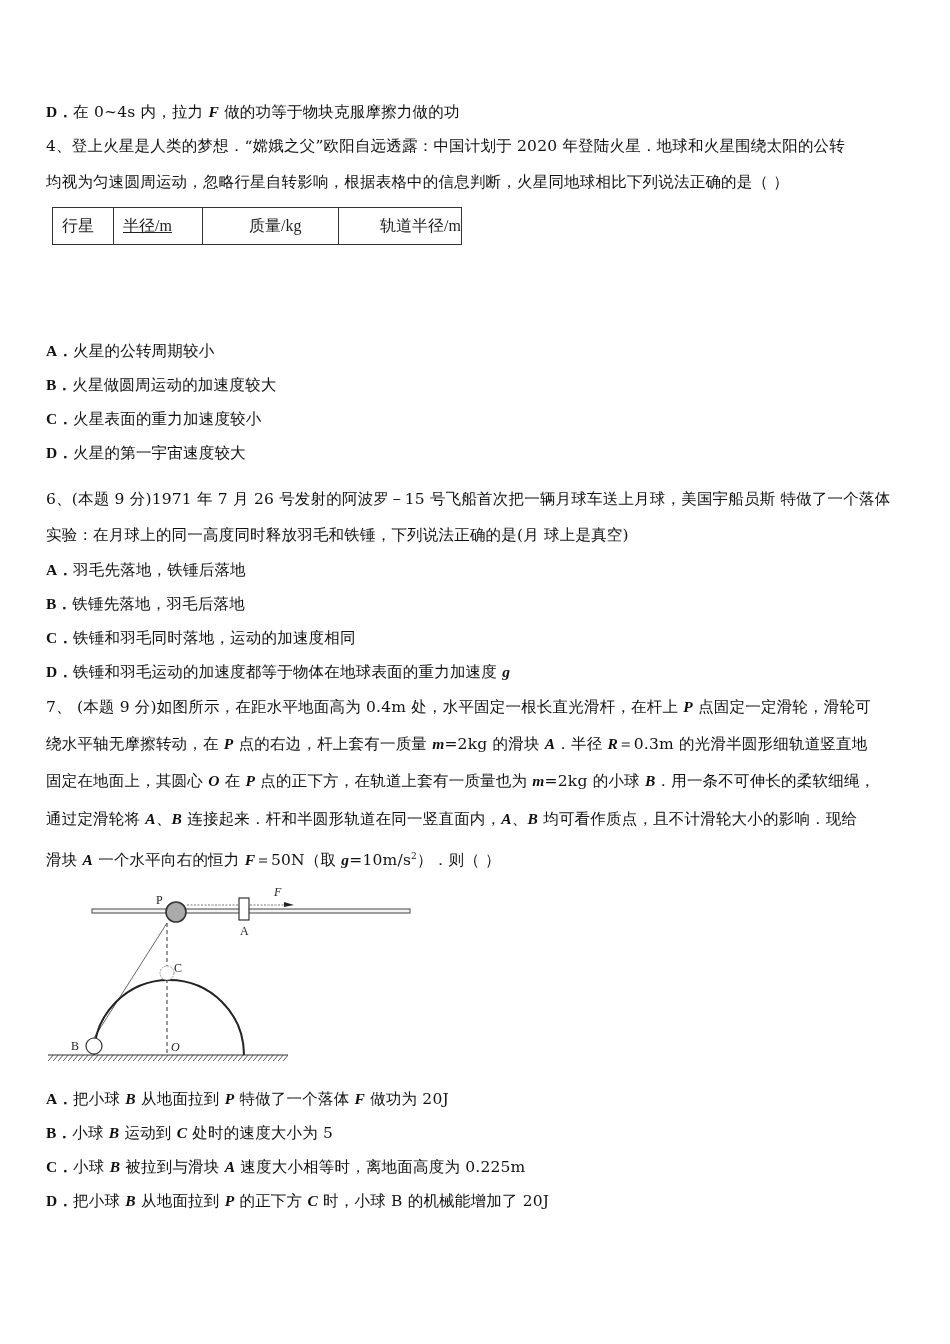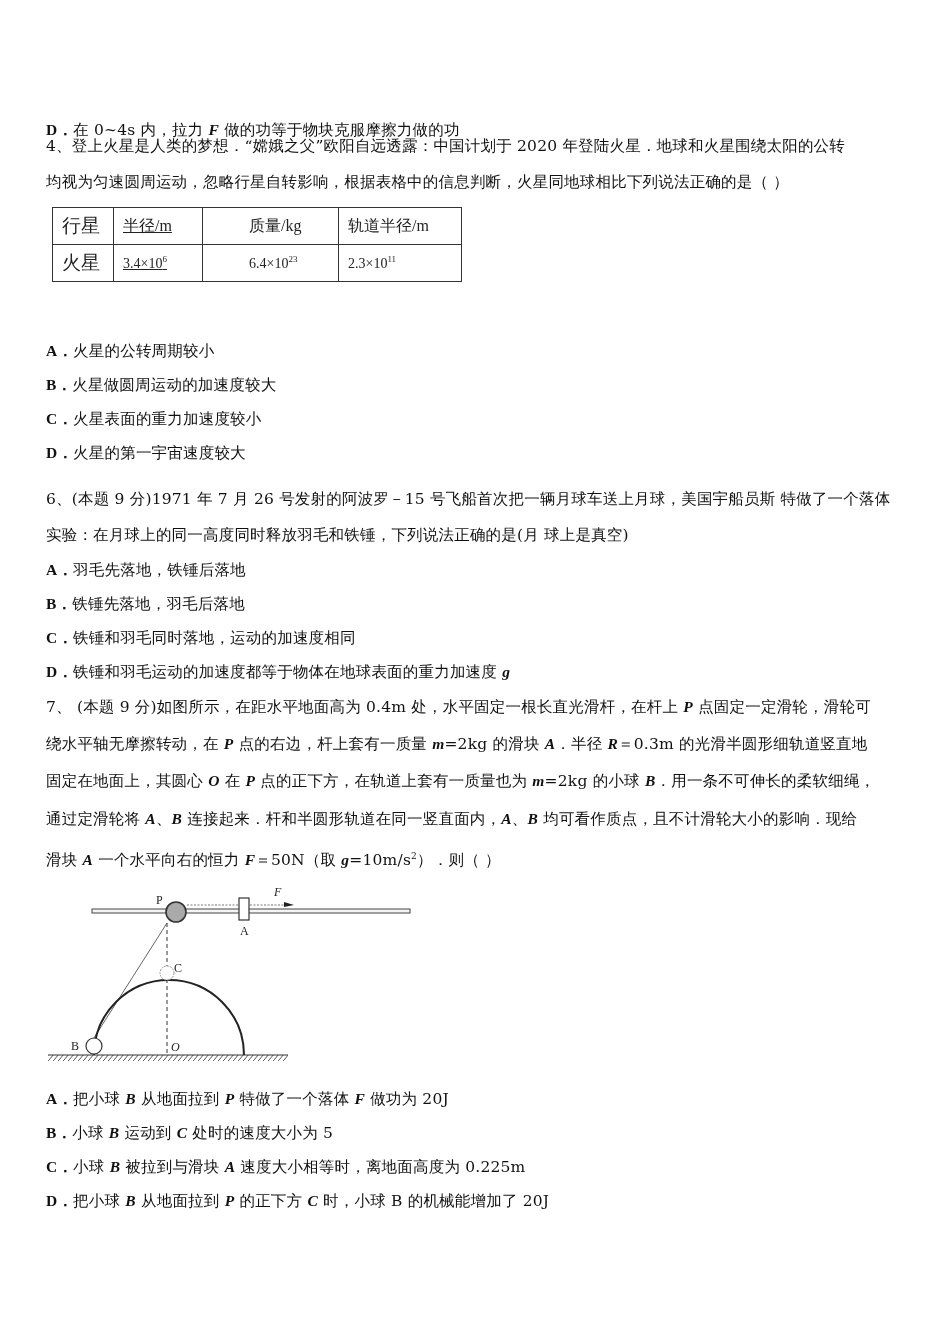--- a/index.html
+++ b/index.html
@@ -4,52 +4,46 @@
 <style>
   html, body { margin: 0; padding: 0; background: #ffffff; }
   body { width: 950px; height: 1344px; position: relative; overflow: hidden;
          font-family: "DejaVu Serif", "Liberation Serif", serif; color: #111; }
   .line { position: absolute; left: 46px; font-size: 15.5px; line-height: 20px; white-space: nowrap; letter-spacing: 0.2px; }
   .i { font-style: italic; font-weight: bold; font-family: "Liberation Serif", serif; }
   .opt-letter { font-weight: bold; font-family: "Liberation Serif", serif; }
   table.planet { position: absolute; left: 52px; top: 207px; border-collapse: collapse;
                  font-family: "Liberation Serif", "DejaVu Serif", serif; }
   table.planet td { border: 1.5px solid #333; height: 36px; padding: 0 0 0 9px; font-size: 16px; color: #222; vertical-align: middle; }
-  table.planet td.c0 { width: 51px; font-family: Liberation Serif, serif; font-size: 19px; }
+  table.planet td.c0 { width: 51px; font-family: Liberation Serif, serif; font-size: 16px; }
   table.planet td.c1 { width: 79px; text-decoration: underline; }
   table.planet td.c2 { width: 89px; padding-left: 46px; }
-  table.planet td.c3 { width: 113px; }
+  table.planet td.c3 { width: 113px; text-align: right; }
   table.planet td .val { font-size: 14px; }
   table.planet sup { font-size: 9px; vertical-align: 6px; }
   .diagram { position: absolute; left: 44px; top: 880px; width: 370px; height: 185px; }
   sup.s { font-size: 9px; vertical-align: 6px; }
 </style>
 </head>
 <body>
 
-<div class="line" style="top:120px">
+<div class="line" style="top:102px">
   <span class="opt-letter">D．</span><span>在 0~4s 内，拉力 </span><span class="i">F</span><span> 做的功等于物块克服摩擦力做的功</span>
 </div>
 
 <div class="line" style="top:136px">4、登上火星是人类的梦想．“嫦娥之父”欧阳自远透露：中国计划于 2020 年登陆火星．地球和火星围绕太阳的公转</div>
 <div class="line" style="top:172px">均视为匀速圆周运动，忽略行星自转影响，根据表格中的信息判断，火星同地球相比下列说法正确的是（  ）</div>
 
 <table class="planet">
   <tbody>
       <tr>
     <td class="c0">行星</td>
     <td class="c1">半径/m</td>
     <td class="c2">质量/kg</td>
     <td class="c3">轨道半径/m</td>
-  </tr>
-  <tr>
-    <td class="c0">火星</td>
-    <td class="c1"><span class="val">3.4×10</span><sup>6</sup></td>
-    <td class="c2"><span class="val">6.4×10</span><sup>23</sup></td>
-    <td class="c3"><span class="val">2.3×10</span><sup>11</sup></td>
   </tr>
 </tbody>
   </table>
 
 <div class="line" style="top:341px"><span class="opt-letter">A．</span><span>火星的公转周期较小</span></div>
 <div class="line" style="top:375px"><span class="opt-letter">B．</span><span>火星做圆周运动的加速度较大</span></div>
 <div class="line" style="top:409px"><span class="opt-letter">C．</span><span>火星表面的重力加速度较小</span></div>
 <div class="line" style="top:443px"><span class="opt-letter">D．</span><span>火星的第一宇宙速度较大</span></div>
 
 <div class="line" style="top:489px">6、(本题 9 分)1971 年 7 月 26 号发射的阿波罗－15 号飞船首次把一辆月球车送上月球，美国宇船员斯 特做了一个落体</div>

